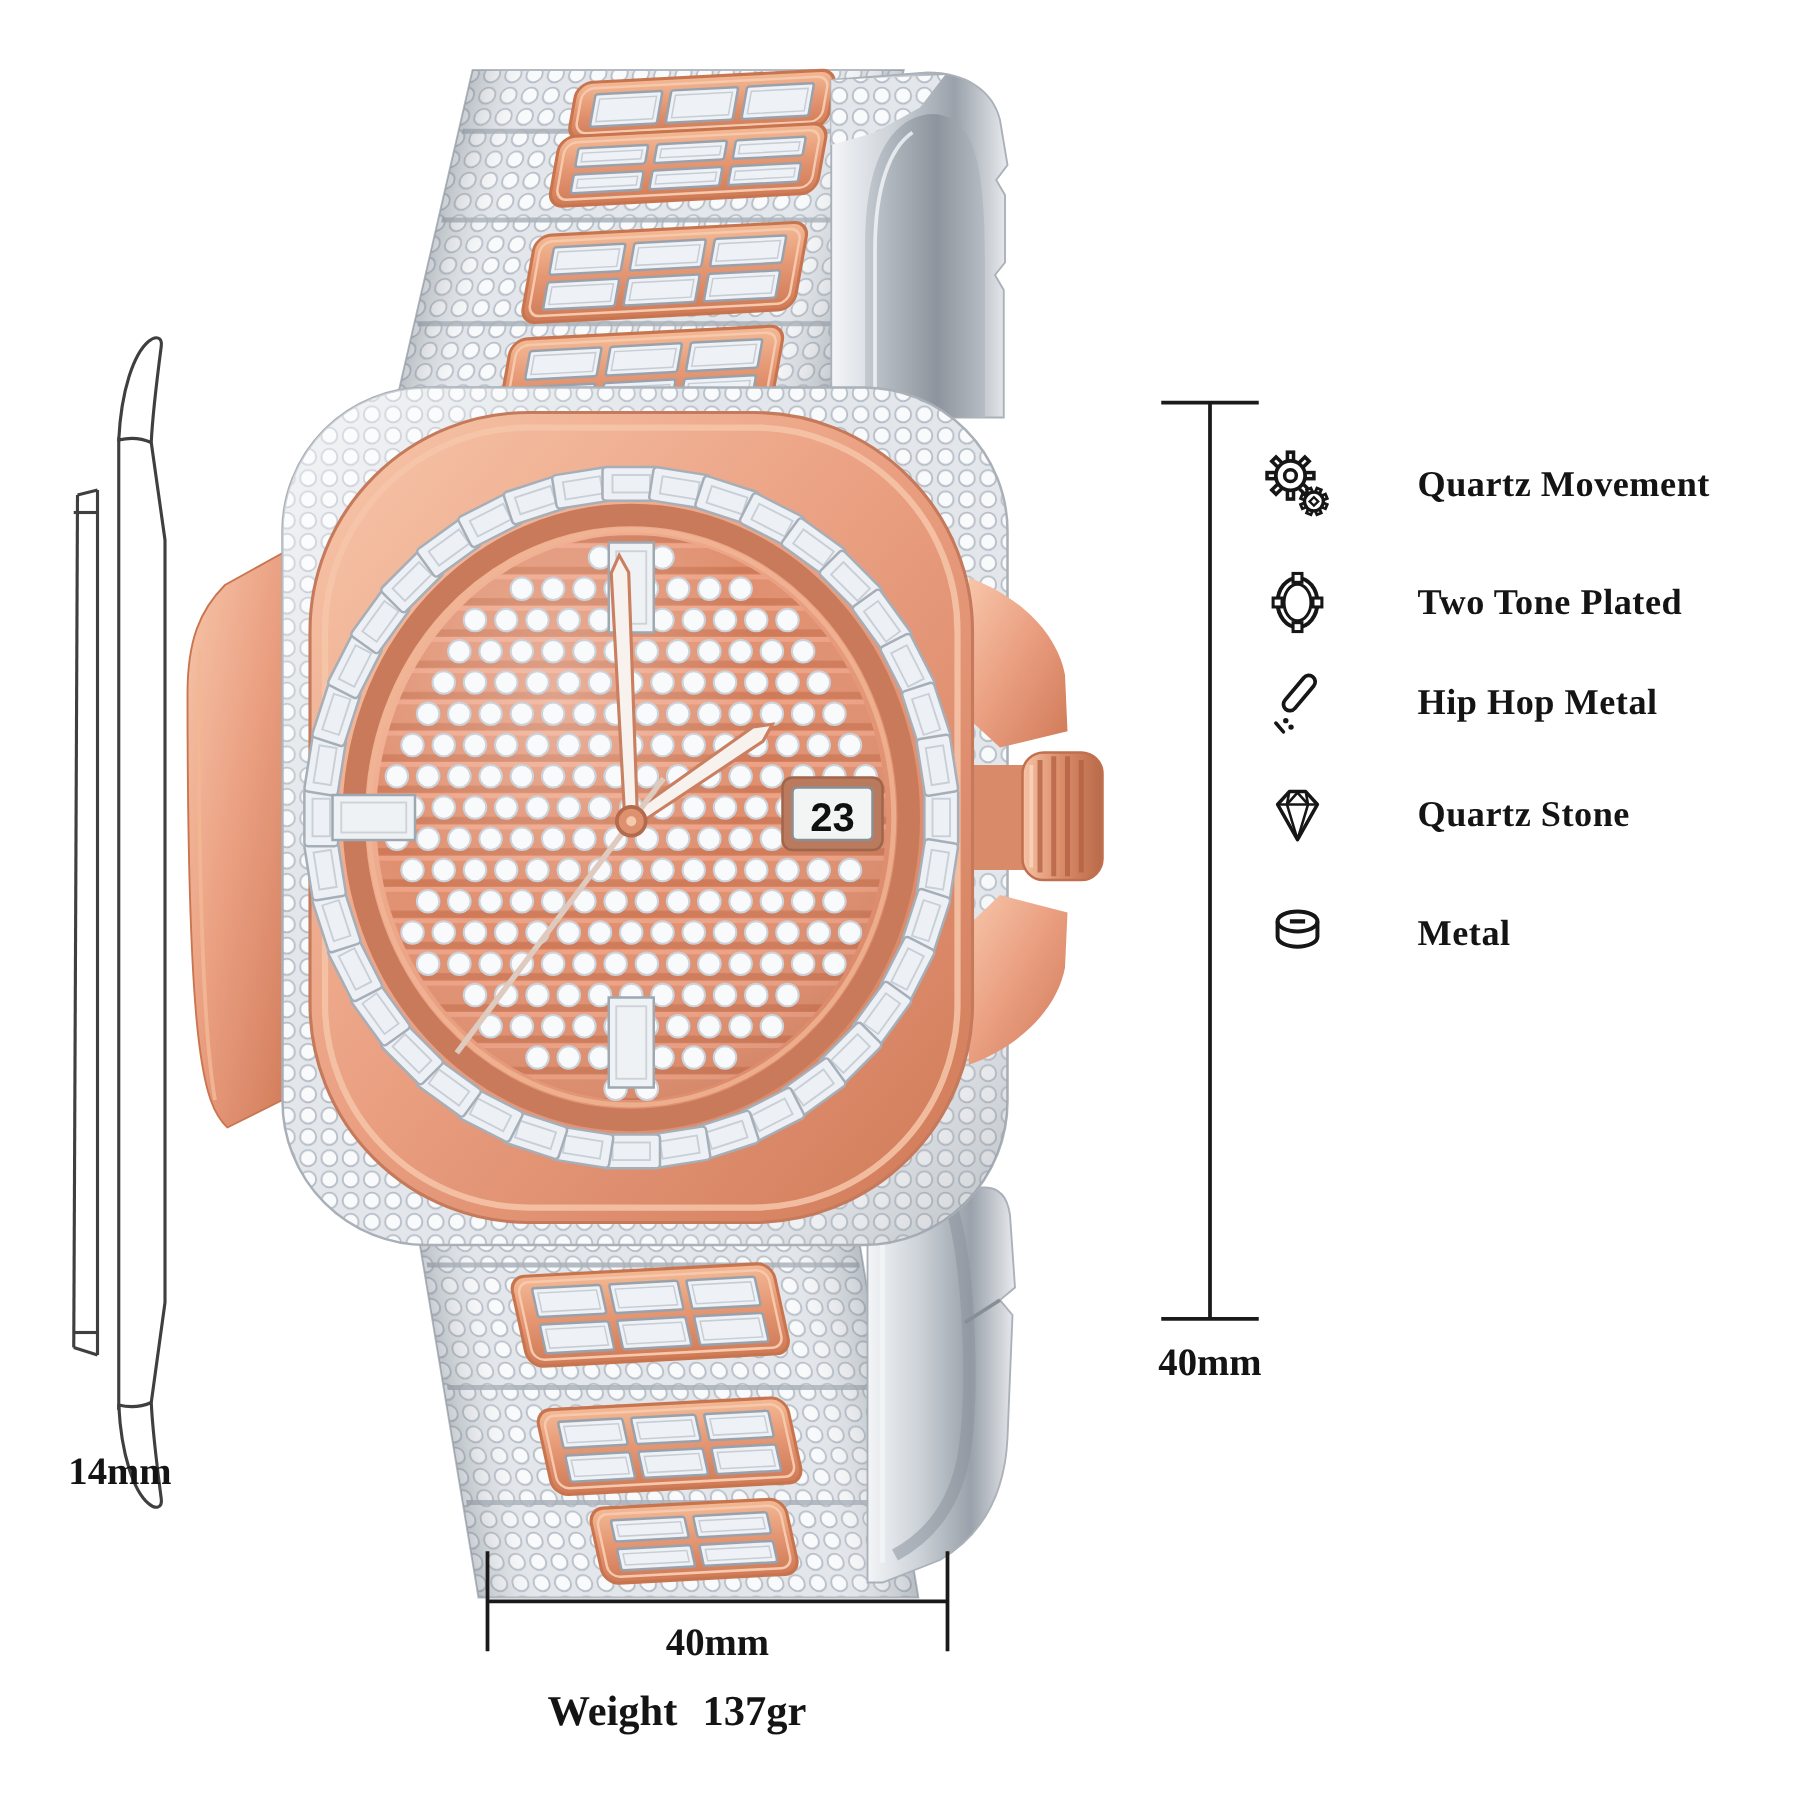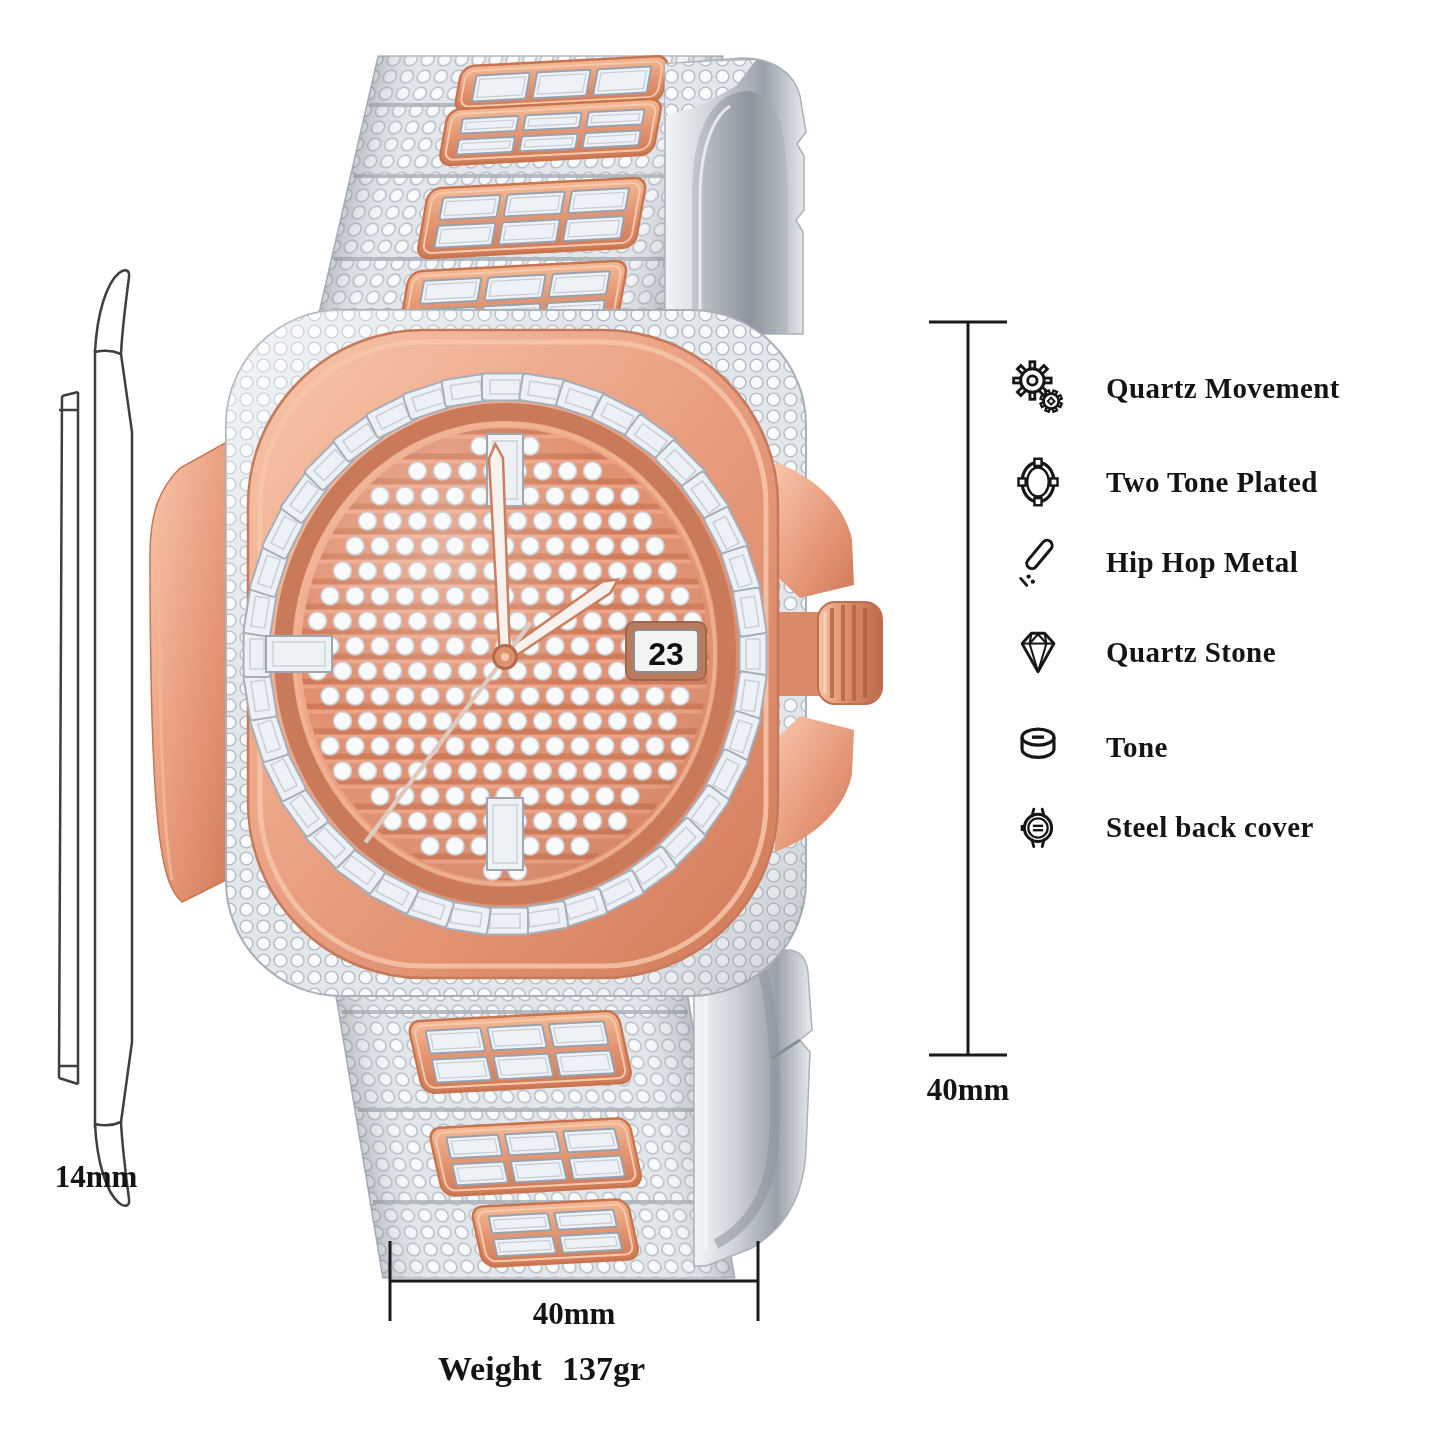--- a/index.html
+++ b/index.html
@@ -1,20 +1,20 @@
 <!DOCTYPE html>
 <html lang="en"><head>
 <meta charset="utf-8">
 <style>
   html,body{margin:0;padding:0;background:#ffffff;}
   .stage{position:relative;width:1440px;height:1440px;background:#ffffff;overflow:hidden;
          font-family:"Liberation Serif",serif;}
   .stage svg.scene{position:absolute;left:0;top:0;}
   
-  .feature{position:absolute;left:1008px;display:flex;align-items:center;height:66px;}
+  .feature{position:absolute;left:1008px;display:flex;align-items:center;height:66px;gap:28px;}
   .ficon{width:60px;height:60px;flex:0 0 60px;}
   .flabel{display:block;margin-left:38px;font-weight:bold;font-size:29px;color:#141414;
           letter-spacing:.4px;white-space:nowrap;}
   text.dim{font-family:"Liberation Serif",serif;font-weight:bold;fill:#141414;}
   text.date{font-family:"Liberation Sans",sans-serif;font-weight:bold;fill:#101010;}
 </style>
 </head>
 <body>
 
 <div class="stage">
@@ -737,27 +737,16 @@
         <path fill="none" stroke="#161616" stroke-linejoin="round" d="M25,12 L23,23 L32,53 M39,12 L41,23 L32,53 M23,23 L32,13 L41,23" stroke-width="2.2"></path>
       </svg>
   <span class="flabel">Quartz Stone</span>
 </div>
 <div class="feature" style="top:714px">
   <svg class="ficon" viewBox="0 0 64 64">
         <ellipse cx="32" cy="21.5" rx="17" ry="8.5" fill="none" stroke="#161616" stroke-width="3.4"></ellipse>
         <path d="M15,21.5 L15,34.5 A17,8.5 0 0 0 49,34.5 L49,21.5" fill="none" stroke="#161616" stroke-width="3.4"></path>
         <line x1="25.5" y1="21.5" x2="38.5" y2="21.5" stroke="#161616" stroke-width="3.6"></line>
       </svg>
-  <span class="flabel">Tone</span>
+  <span class="flabel">Metal</span>
 </div>
-<div class="feature" style="top:794px">
-  <svg class="ficon" viewBox="0 0 64 64">
-        <circle cx="32" cy="33" r="14.5" fill="none" stroke="#161616" stroke-width="3.2"></circle>
-        <circle cx="32" cy="33" r="10.3" fill="none" stroke="#161616" stroke-width="2.4"></circle>
-        <line x1="26.5" y1="30.8" x2="37.5" y2="30.8" stroke="#161616" stroke-width="2.6"></line>
-        <line x1="26.5" y1="35.4" x2="37.5" y2="35.4" stroke="#161616" stroke-width="2.6"></line>
-        <path d="M25.5,20.5 L27.5,13 M38.5,20.5 L36.5,13 M25.5,45.5 L27.5,53 M38.5,45.5 L36.5,53" fill="none" stroke="#161616" stroke-width="3" stroke-linecap="round"></path>
-        <rect x="13.5" y="29.8" width="4.6" height="6.4" fill="#161616"></rect>
-      </svg>
-  <span class="flabel">Steel back cover</span>
+
 </div>
 
-</div>
-
 </body></html>

